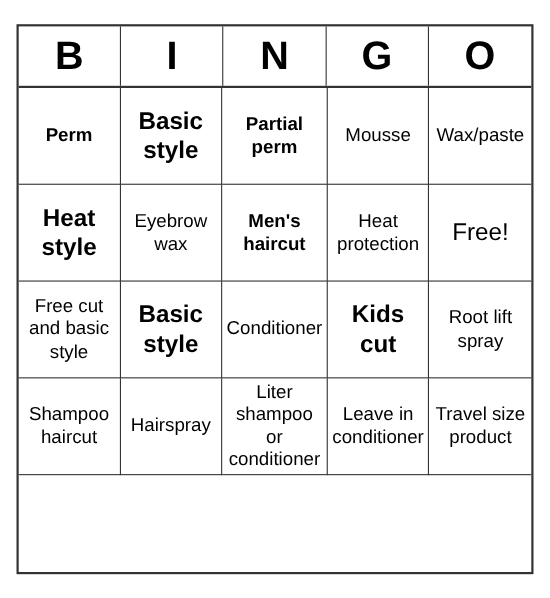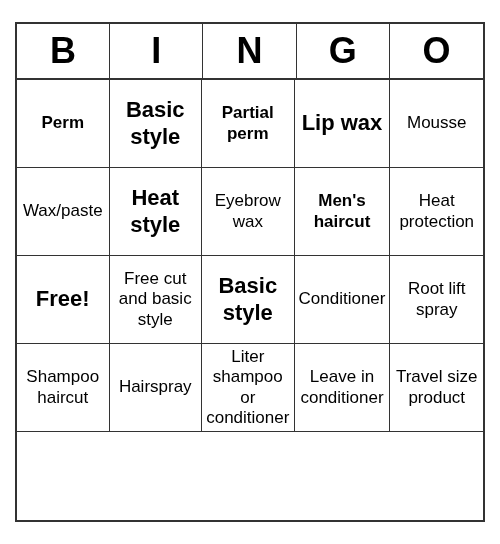--- a/index.html
+++ b/index.html
@@ -73,49 +73,49 @@
       font-weight: bold;
     }
 
     .bingo-cell.medium-text {
       font-size: 17px;
       font-weight: bold;
     }
 
     .bingo-cell.free {
       font-size: 22px;
-      font-weight: bold;
+      font-weight: normal;
     }
   </style>
 </head>
 <body>
 
 <div class="bingo-card">
   <div class="bingo-header">
   <div class="bingo-header-cell">B</div>
       <div class="bingo-header-cell">I</div>
       <div class="bingo-header-cell">N</div>
       <div class="bingo-header-cell">G</div>
       <div class="bingo-header-cell">O</div>
     </div>
   <div class="bingo-grid">
   <div class="bingo-cell medium-text">Perm</div>
       <div class="bingo-cell large-text">Basic style</div>
       <div class="bingo-cell medium-text">Partial perm</div>
-      <div class="bingo-cell large-text">Lip wax</div>
       <div class="bingo-cell">Mousse</div>
       <div class="bingo-cell">Wax/paste</div>
       <div class="bingo-cell large-text">Heat style</div>
       <div class="bingo-cell">Eyebrow wax</div>
       <div class="bingo-cell medium-text">Men's haircut</div>
       <div class="bingo-cell">Heat protection</div>
       <div class="bingo-cell free">Free!</div>
       <div class="bingo-cell">Free cut and basic style</div>
       <div class="bingo-cell large-text">Basic style</div>
       <div class="bingo-cell">Conditioner</div>
+      <div class="bingo-cell large-text">Kids cut</div>
       <div class="bingo-cell">Root lift spray</div>
       <div class="bingo-cell">Shampoo haircut</div>
       <div class="bingo-cell">Hairspray</div>
       <div class="bingo-cell">Liter shampoo or conditioner</div>
       <div class="bingo-cell">Leave in conditioner</div>
       <div class="bingo-cell">Travel size product</div>
     </div>
 </div>
 
 </body></html>

